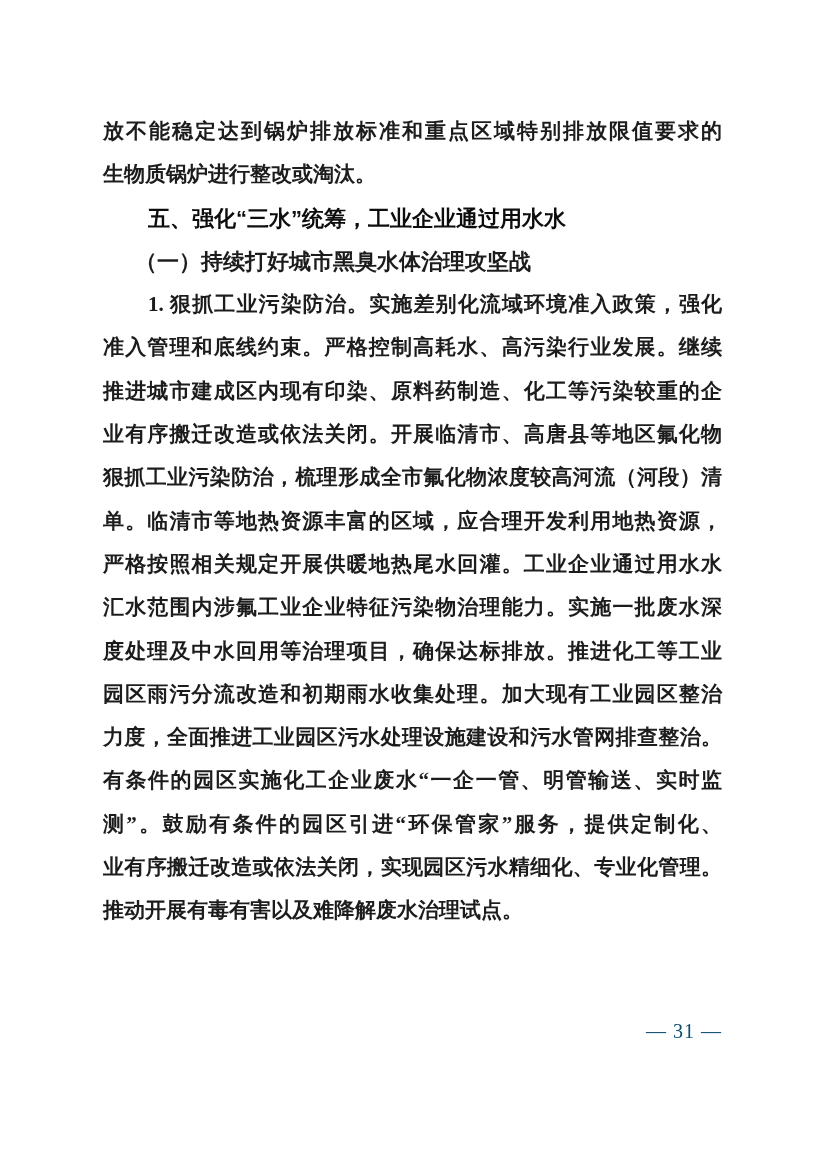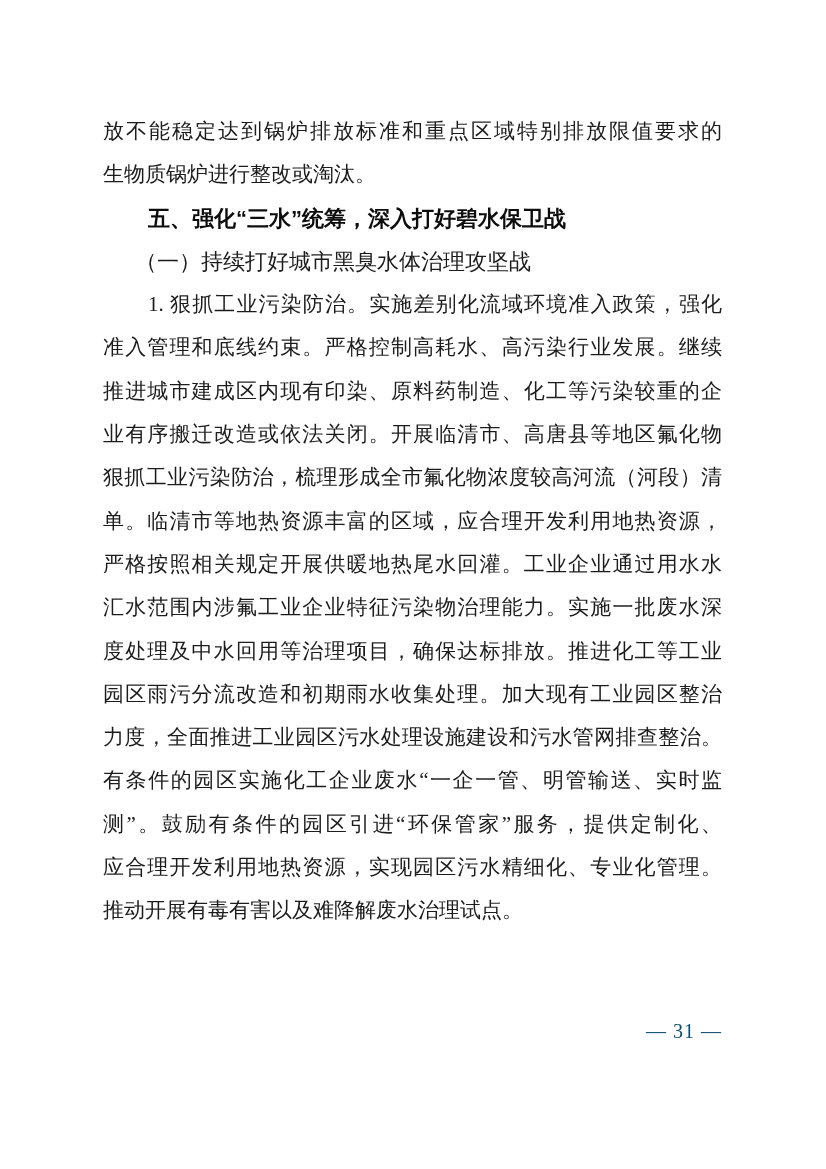--- a/index.html
+++ b/index.html
@@ -22,20 +22,21 @@
     width: 619px;
   }
   .line {
     height: 43.3px;
     line-height: 43.3px;
     font-size: 21px;
     font-family: "Liberation Serif", "DejaVu Serif", serif;
     text-align: justify;
     text-align-last: justify;
     overflow: visible;
+    font-weight: bold;
   }
   .line.para-end {
     text-align-last: left;
   }
   .line.indent {
     text-indent: 45px;
   }
   .line.heading {
     font-family: "Liberation Sans", "DejaVu Sans", sans-serif;
     font-weight: 700;
@@ -66,36 +67,36 @@
 </style>
 </head>
 <body>
 
 <div class="page">
   <div class="textblock">
 
     <div class="line">放不能稳定达到锅炉排放标准和重点区域特别排放限值要求的</div>
     <div class="line para-end">生物质锅炉进行整改或淘汰。</div>
 
-    <div class="line heading">五、强化“三水”统筹，深入打好碧水保卫战</div>
+    <div class="line heading">五、强化“三水”统筹，工业企业通过用水水</div>
 
     <div class="line subheading">（一）持续打好城市黑臭水体治理攻坚战</div>
 
     <div class="line indent">1. 狠抓工业污染防治。实施差别化流域环境准入政策，强化</div>
     <div class="line">准入管理和底线约束。严格控制高耗水、高污染行业发展。继续</div>
     <div class="line">推进城市建成区内现有印染、原料药制造、化工等污染较重的企</div>
     <div class="line">业有序搬迁改造或依法关闭。开展临清市、高唐县等地区氟化物</div>
     <div class="line">狠抓工业污染防治，梳理形成全市氟化物浓度较高河流（河段）清</div>
     <div class="line">单。临清市等地热资源丰富的区域，应合理开发利用地热资源，</div>
     <div class="line">严格按照相关规定开展供暖地热尾水回灌。工业企业通过用水水</div>
     <div class="line">汇水范围内涉氟工业企业特征污染物治理能力。实施一批废水深</div>
     <div class="line">度处理及中水回用等治理项目，确保达标排放。推进化工等工业</div>
     <div class="line">园区雨污分流改造和初期雨水收集处理。加大现有工业园区整治</div>
     <div class="line">力度，全面推进工业园区污水处理设施建设和污水管网排查整治。</div>
     <div class="line">有条件的园区实施化工企业废水“一企一管、明管输送、实时监</div>
     <div class="line">测”。鼓励有条件的园区引进“环保管家”服务，提供定制化、</div>
-    <div class="line">应合理开发利用地热资源，实现园区污水精细化、专业化管理。</div>
+    <div class="line">业有序搬迁改造或依法关闭，实现园区污水精细化、专业化管理。</div>
     <div class="line para-end">推动开展有毒有害以及难降解废水治理试点。</div>
 
   </div>
 
   <div class="pagenum">— 31 —</div>
 </div>
 
 </body></html>

